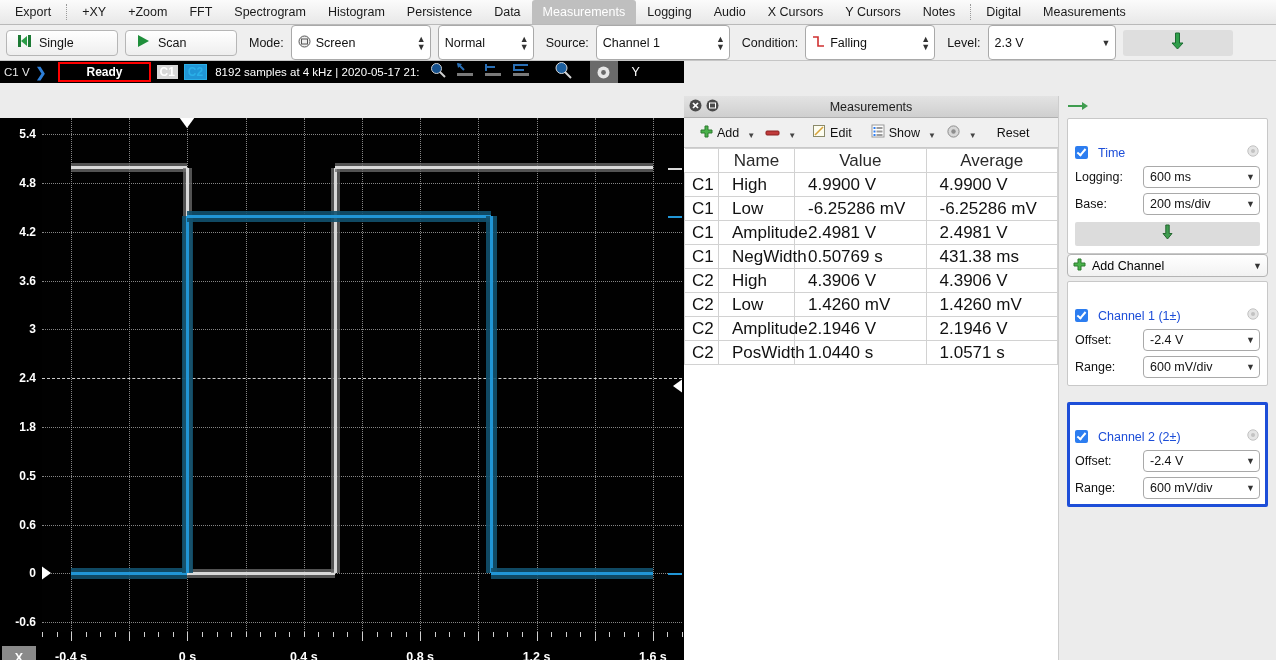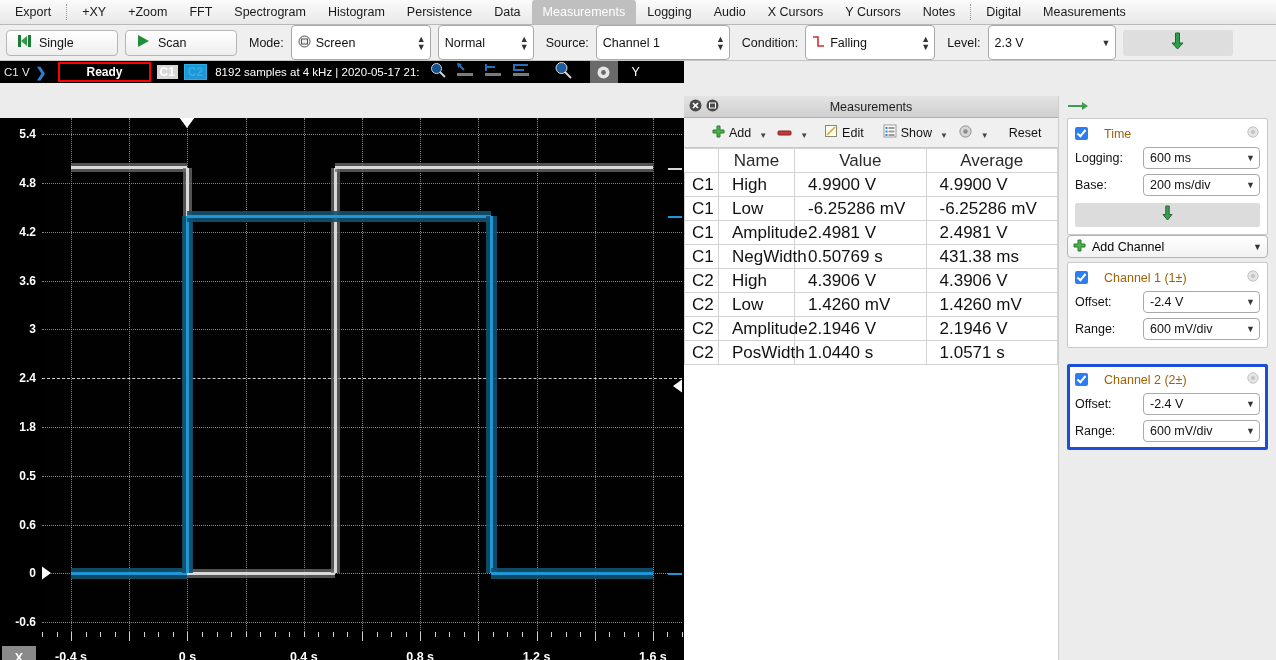--- a/index.html
+++ b/index.html
@@ -170,21 +170,21 @@
     height: 22px; background: linear-gradient(#e3e3e3, #cfcfcf);
     border-bottom: 1px solid #b0b0b0;
     display: flex; align-items: center; position: relative;
   }
   .meas-title .t {
     flex: 1; text-align: center; font-size: 12.5px; color: #1c1c1c;
   }
   .title-icons { position: absolute; left: 5px; display: flex; gap: 4px; align-items: center; }
   .meas-toolbar {
     height: 30px; background: #f0f0f0; border-bottom: 1px solid #c9c9c9;
-    display: flex; align-items: center; gap: 3px; padding-left: 24px;
+    display: flex; align-items: center; gap: 3px; padding-left: 12px;
   }
   .mt-item {
     display: flex; align-items: center; gap: 4px;
     font-size: 12.5px; color: #111; padding: 0 4px; cursor: pointer;
   }
   .mt-caret { font-size: 8px; color: #444; padding: 6px 3px 0 1px; cursor: pointer; }
 
   table.meas { width: 100%; border-collapse: collapse; table-layout: fixed; }
   table.meas th, table.meas td {
     border: 1px solid #d2d2d2; font-size: 17px; color: #111;
@@ -202,22 +202,22 @@
     width: 218px; height: 564px; background: #ececec;
     border-left: 1px solid #cdcdcd;
   }
   .side-top { height: 22px; display: flex; align-items: center; padding-left: 8px; }
   .card {
     background: #ffffff; border: 1px solid #c8c8c8;
     margin: 0 8px; padding: 6px 7px 7px 7px; border-radius: 2px;
   }
   .card.sel { border: 3px solid #1d4ed8; padding: 4px 5px 5px 5px; }
   .card-head {
-    display: flex; align-items: center; gap: 16px;
-    font-size: 12.5px; color: #a16207; margin-bottom: 5px;
+    display: flex; align-items: center; gap: 10px;
+    font-size: 12.5px; color: #1d4ed8; margin-bottom: 5px; margin-top: 19px;
   }
   .card-head .sp { flex: 1; }
   .cbx {
     width: 13px; height: 13px; background: #2c7df0;
     border-radius: 2px; position: relative; flex: none; cursor: pointer;
   }
   .cbx::after {
     content: ""; position: absolute; left: 4px; top: 1px;
     width: 3px; height: 7px; border: solid #fff;
     border-width: 0 2px 2px 0; transform: rotate(40deg);

